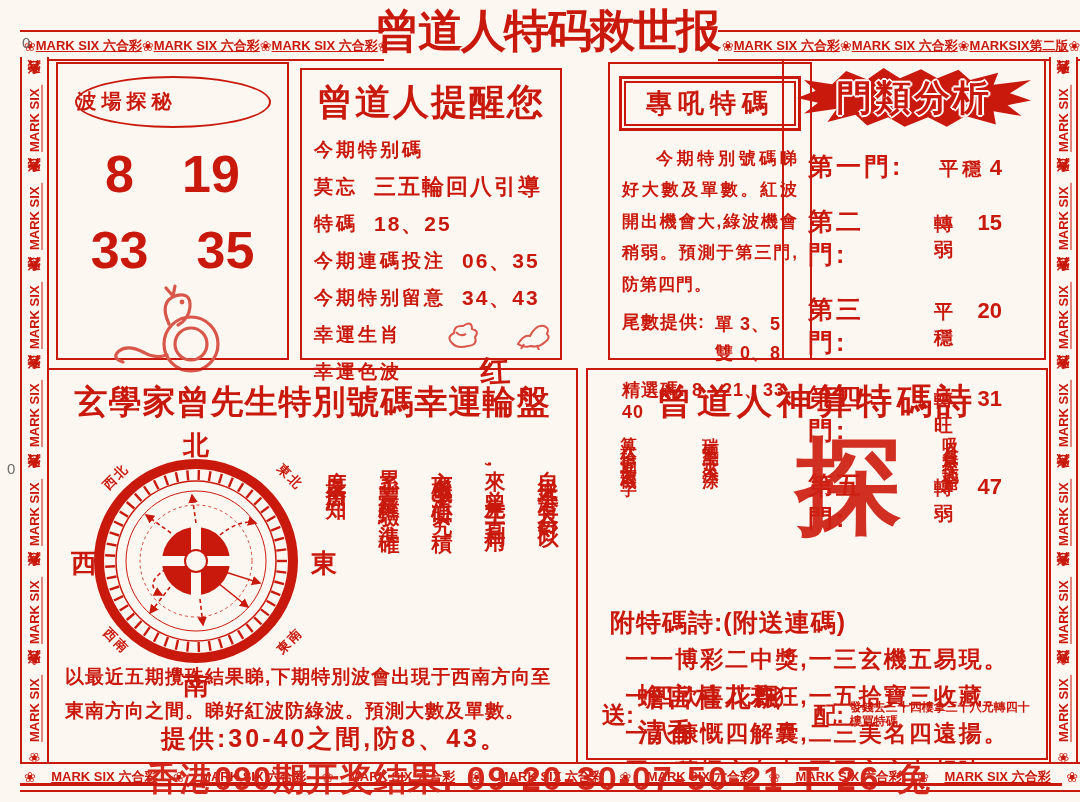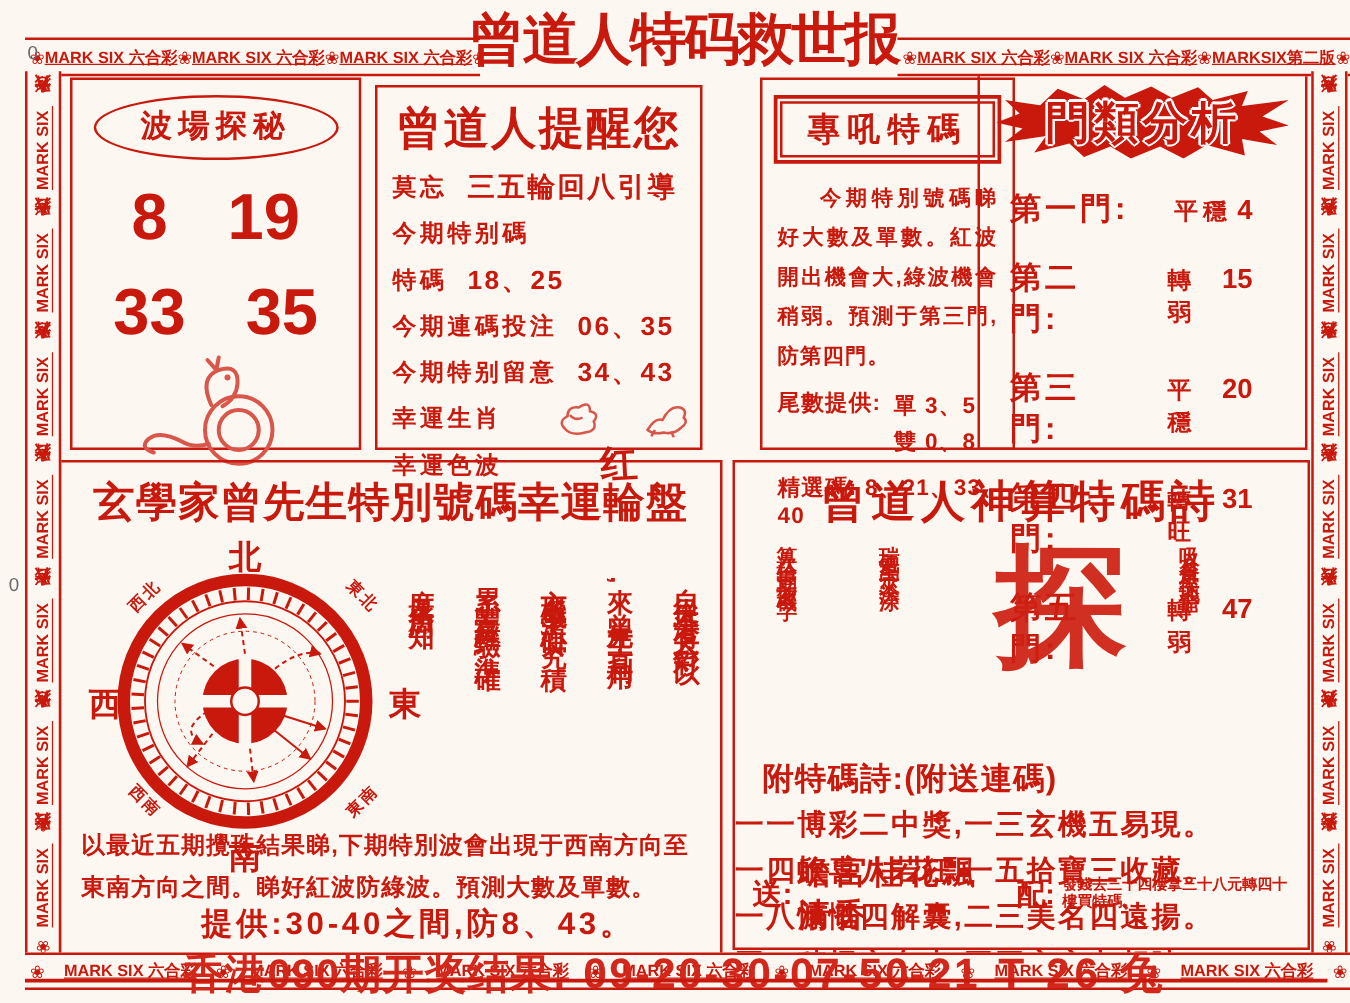--- a/index.html
+++ b/index.html
@@ -19,21 +19,21 @@
   .strip.v{border-left:2px solid var(--red);border-right:2px solid var(--red);writing-mode:vertical-rl;transform:rotate(180deg);padding:4px 0;}
 
   #main-title{position:absolute;left:372px;top:2px;width:350px;height:58px;margin:0;font-size:45px;line-height:58px;font-weight:bold;text-align:center;letter-spacing:-2px;color:var(--red);z-index:2;}
 
   .artifact{position:absolute;color:#6b6b6b;font-size:15px;z-index:7;}
 
   
   .panel{position:absolute;border:2px solid var(--red);background:transparent;box-sizing:border-box;}
 
   
-  .oval{width:192px;height:48px;margin:12px auto 0;border:2px solid var(--red);border-radius:50%;text-align:center;line-height:46px;font-size:25px;font-weight:bold;letter-spacing:5px;}
+  .oval{width:192px;height:48px;margin:12px auto 0;border:2px solid var(--red);border-radius:50%;line-height:46px;font-size:20px;font-weight:bold;letter-spacing:5px;}
   .bignums{display:flex;justify-content:center;gap:48px;font-size:52px;font-weight:600;margin-top:16px;}
   .snake-wrap{text-align:center;margin-top:2px;}
 
   
   .tx-title{margin:8px 4px 0;text-align:center;font-size:36px;font-weight:bold;letter-spacing:2px;}
   .tx-row{display:flex;align-items:center;margin:8px 0 0 12px;font-size:19px;letter-spacing:3px;font-weight:600;height:29px;}
   .tx-val{margin-left:16px;font-weight:bold;font-size:21px;letter-spacing:2px;}
   .tx-val.big{font-size:22px;}
   .stamps{display:flex;gap:34px;margin-left:42px;align-items:center;}
   .hong{margin-left:78px;font-size:30px;font-weight:bold;transform:rotate(-3deg);letter-spacing:0;}
@@ -66,21 +66,21 @@
   .vcol.b5{font-size:21px;letter-spacing:7px;height:245px;top:84px;}
   .wheel-para{position:absolute;left:16px;width:502px;top:290px;font-size:19px;line-height:1.8;letter-spacing:1px;font-weight:600;}
   .wheel-tip{position:absolute;left:0;right:0;top:352px;text-align:center;font-size:25px;font-weight:bold;letter-spacing:3px;padding-left:44px;}
 
   
   .poem-title{margin:8px 4px 0;text-align:center;font-size:35px;font-weight:bold;letter-spacing:5px;}
   .vcol.b6{font-size:16.5px;letter-spacing:6px;height:185px;top:54px;}
   .stamp-char{position:absolute;left:196px;top:48px;width:130px;height:135px;font-size:106px;font-weight:bold;text-align:center;line-height:135px;color:#cf2014;opacity:.93;}
   .poem-sub{position:absolute;left:22px;top:236px;font-size:25px;font-weight:bold;letter-spacing:1px;}
   .poem-lines{position:absolute;left:0;right:0;top:268px;}
-  .poem-line{font-size:23px;font-weight:bold;letter-spacing:2px;margin-top:6px;}
+  .poem-line{text-align:center;font-size:23px;font-weight:bold;letter-spacing:2px;margin-top:6px;}
   .song-row{position:absolute;left:14px;right:8px;bottom:8px;display:flex;align-items:center;}
   .song-label{font-size:24px;font-weight:bold;}
   .song-val{font-size:26px;font-weight:bold;letter-spacing:3px;margin-left:4px;}
   .pei-label{font-size:23px;font-weight:bold;margin-left:16px;}
   .pei-val{font-size:12px;margin-left:6px;line-height:1.15;font-weight:600;max-width:230px;}
 
   
   #result-bar{position:absolute;left:30px;right:30px;top:756px;z-index:5;text-align:center;font-weight:bold;color:#d2271a;white-space:nowrap;}
   #result-bar .r-prefix{font-size:33px;letter-spacing:1px;}
   #result-bar .r-numbers{font-size:34px;letter-spacing:2px;margin-left:8px;}
@@ -191,25 +191,25 @@
           <path d="M70,14 l-7,-8 m7,8 l2,-10"></path>
         </g>
         <circle cx="79" cy="20" r="2.4" fill="#d8564a"></circle>
       </svg>
     </div>
   </div>
 
   <div class="panel" style="left:300px;top:68px;width:262px;height:292px;">
     <div class="tx-title">曾道人提醒您</div>
     <div class="tx-row">
+      <span>今期特别碼</span>
+    </div>
+    <div class="tx-row">
       <span>莫忘</span>
       <span class="tx-val big">三五輪回八引導</span>
-    </div>
-    <div class="tx-row">
-      <span>今期特别碼</span>
     </div>
     <div class="tx-row">
       <span>特碼</span>
       <span class="tx-val">18、25</span>
     </div>
     <div class="tx-row">
       <span>今期連碼投注</span>
       <span class="tx-val">06、35</span>
     </div>
     <div class="tx-row">

